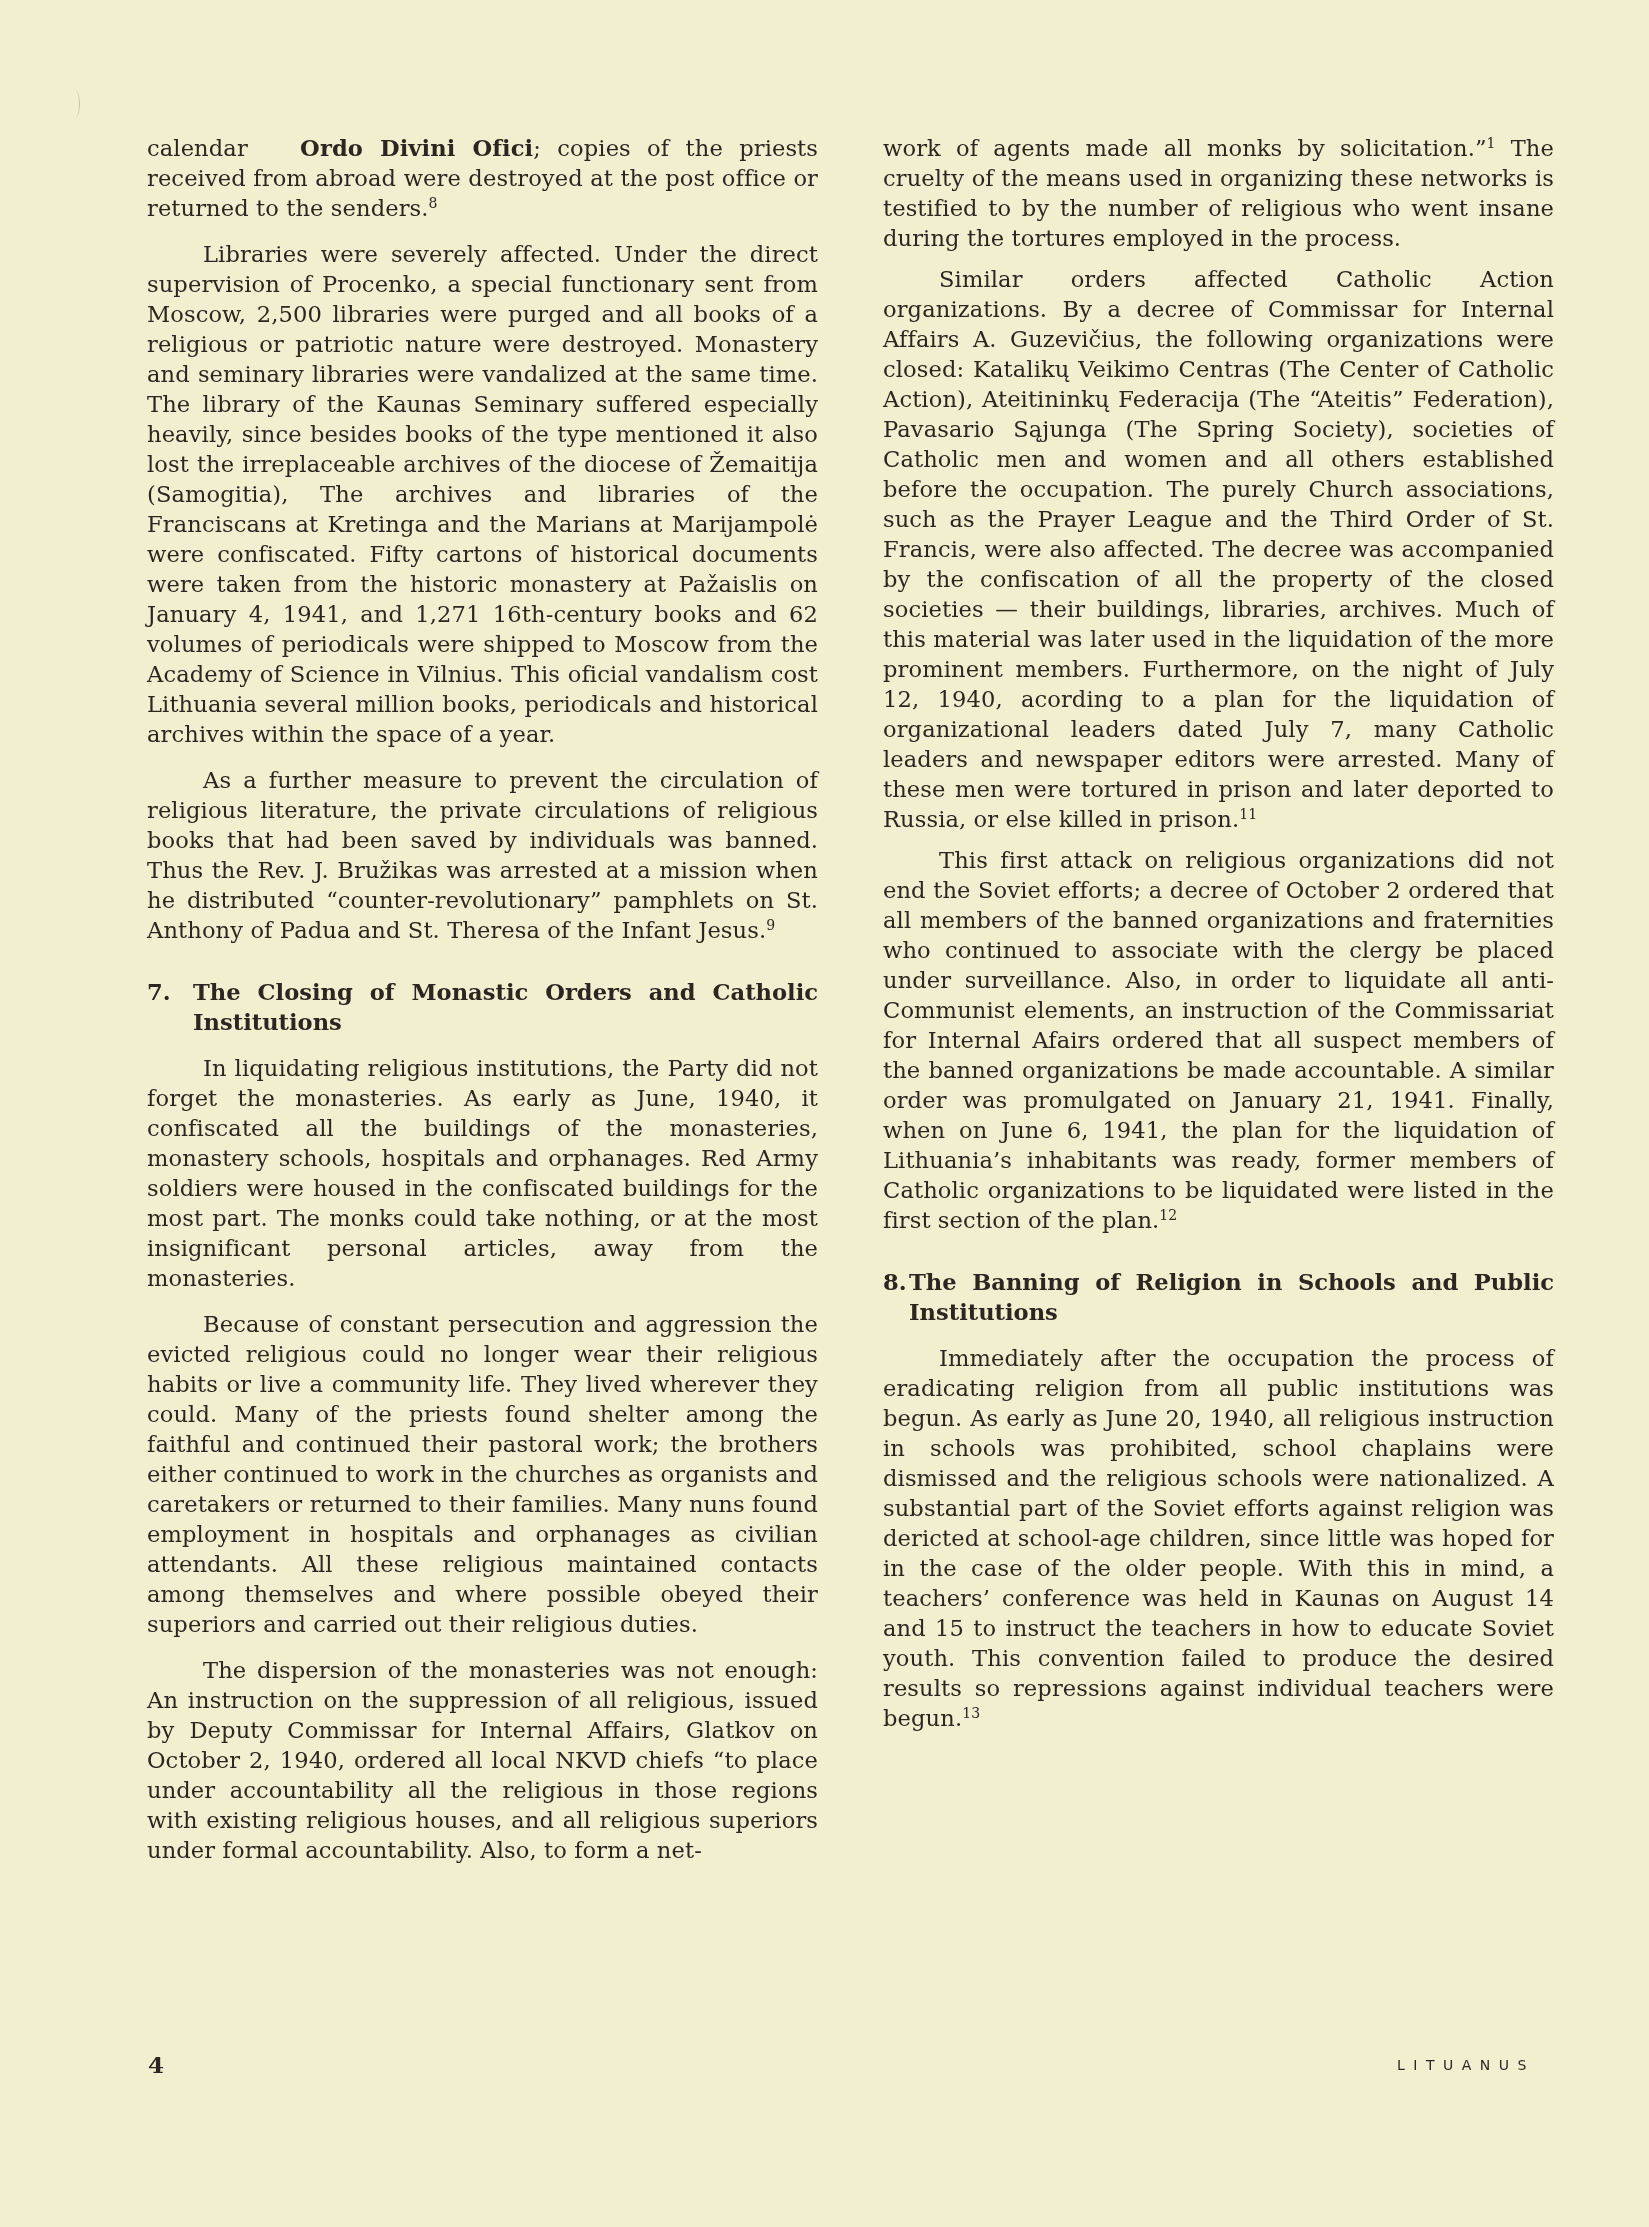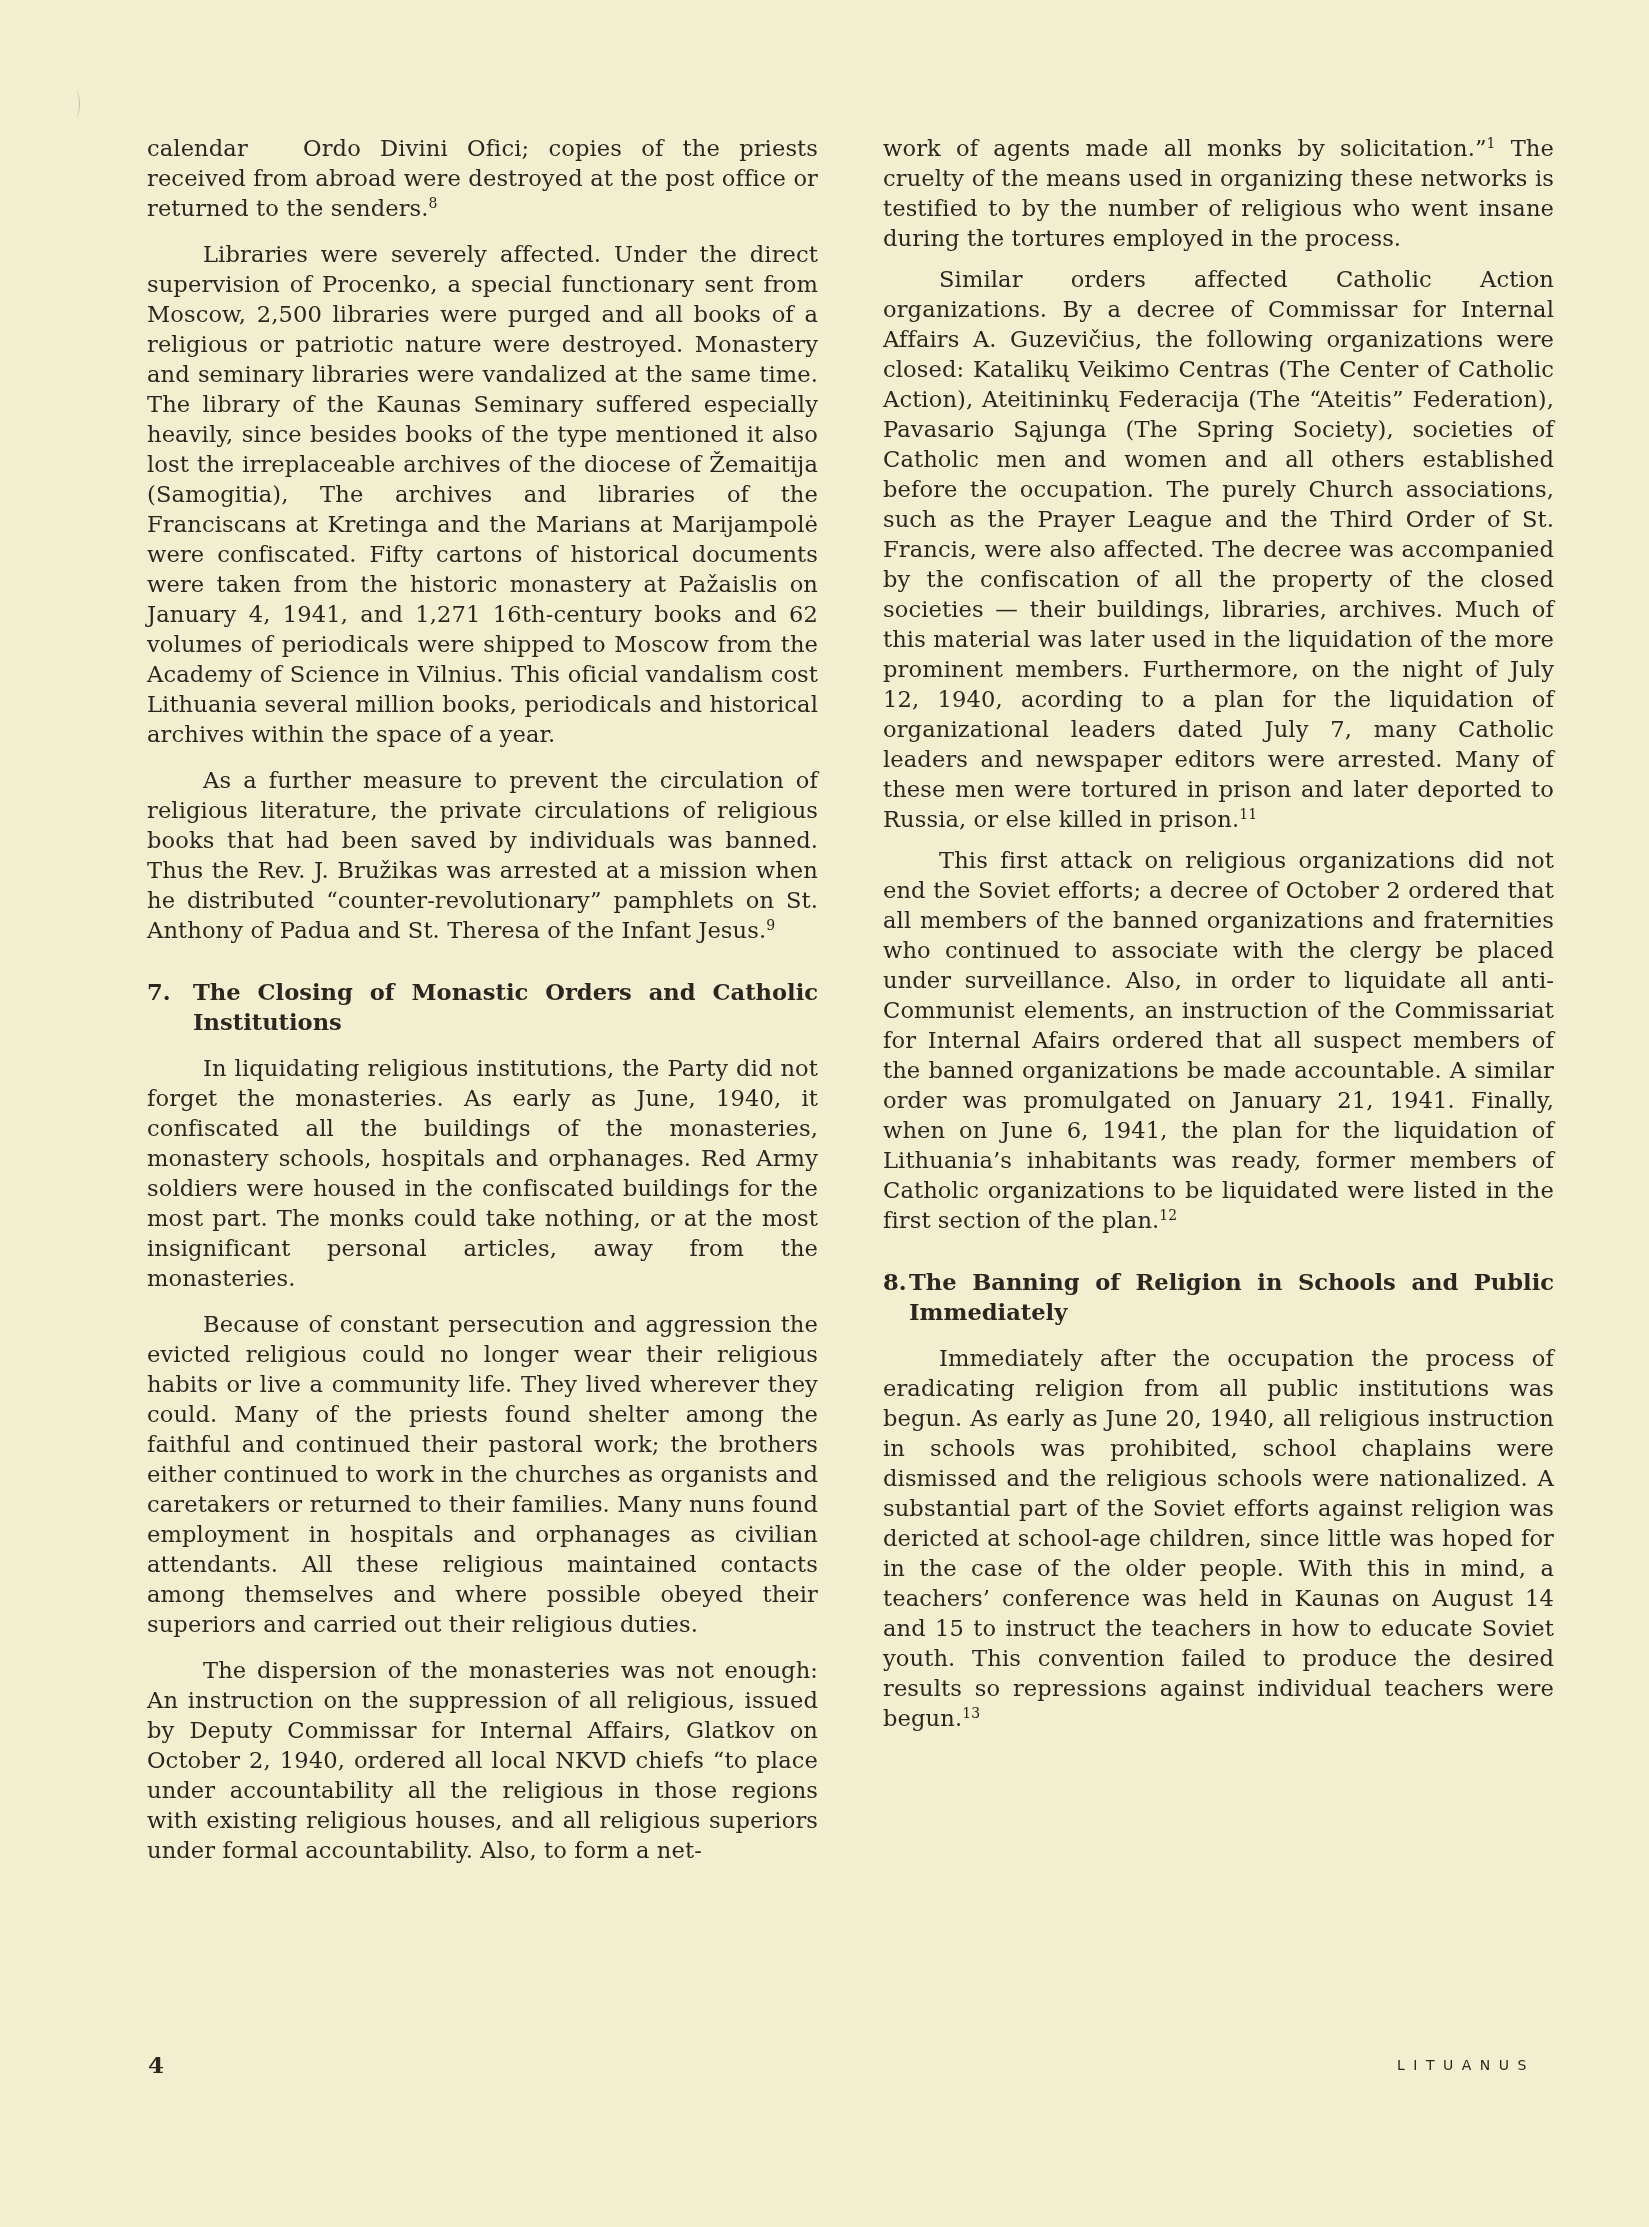--- a/index.html
+++ b/index.html
@@ -28,21 +28,21 @@
     margin: 0;
     font-size: 22.6px;
     line-height: 30px;
     text-align: justify;
     hyphens: manual;
     letter-spacing: 0.1px;
   }
   .para.indent { text-indent: 56px; }
   .para + .para { margin-top: 16px; }
   .para.gap-before { margin-top: 11px; }
-  .para b { font-weight: normal; margin-left: 36px; }
+  .para b { font-weight: bold; margin-left: 36px; }
   sup { font-size: 14px; line-height: 0; vertical-align: 7.7px; }
   .heading {
     margin: 32px 0 15.5px 0;
     font-size: 22.6px;
     line-height: 30px;
     font-weight: bold;
     display: flex;
   }
   .heading .num { width: 46px; flex: 0 0 46px; }
   .heading .title { flex: 1; text-align: justify; text-align-last: left; }
@@ -95,21 +95,21 @@
   </p>
   <p class="para indent gap-before">
     <span>Similar orders affected Catholic Action organizations. By a decree of Commissar for Internal Affairs A. Guzevičius, the following organizations were closed: Katalikų Veikimo Centras (The Center of Catholic Action), Ateitininkų Federacija (The “Ateitis” Federation), Pavasario Sąjunga (The Spring Society), societies of Catholic men and women and all others established before the occupation. The purely Church associations, such as the Prayer League and the Third Order of St. Francis, were also affected. The decree was accompanied by the confiscation of all the property of the closed societies — their buildings, libraries, archives. Much of this material was later used in the liquidation of the more prominent members. Furthermore, on the night of July 12, 1940, acording to a plan for the liquidation of organizational leaders dated July 7, many Catholic leaders and newspaper editors were arrested. Many of these men were tortured in prison and later deported to Russia, or else killed in prison.</span><sup>11</sup>
   </p>
   <p class="para indent gap-before">
     <span>This first attack on religious organizations did not end the Soviet efforts; a decree of October 2 ordered that all members of the banned organizations and fraternities who continued to associate with the clergy be placed under surveillance. Also, in order to liquidate all anti-Communist elements, an instruction of the Commissariat for Internal Afairs ordered that all suspect members of the banned organizations be made accountable. A similar order was promulgated on January 21, 1941. Finally, when on June 6, 1941, the plan for the liquidation of Lithuania’s inhabitants was ready, former members of Catholic organizations to be liquidated were listed in the first section of the plan.</span><sup>12</sup>
   </p>
 
   <div class="heading">
     <span class="num" style="width:26px;flex-basis:26px;">8.</span>
-    <span class="title">The Banning of Religion in Schools and Public Immediately</span>
+    <span class="title">The Banning of Religion in Schools and Public Institutions</span>
   </div>
 
   <p class="para indent">
     <span>Immediately after the occupation the process of eradicating religion from all public institutions was begun. As early as June 20, 1940, all religious instruction in schools was prohibited, school chaplains were dismissed and the religious schools were nationalized. A substantial part of the Soviet efforts against religion was dericted at school-age children, since little was hoped for in the case of the older people. With this in mind, a teachers’ conference was held in Kaunas on August 14 and 15 to instruct the teachers in how to educate Soviet youth. This convention failed to produce the desired results so repressions against individual teachers were begun.</span><sup>13</sup>
   </p>
 </div>
 
 <div class="footer-page">4</div>
 <div class="footer-journal">LITUANUS</div>
 

